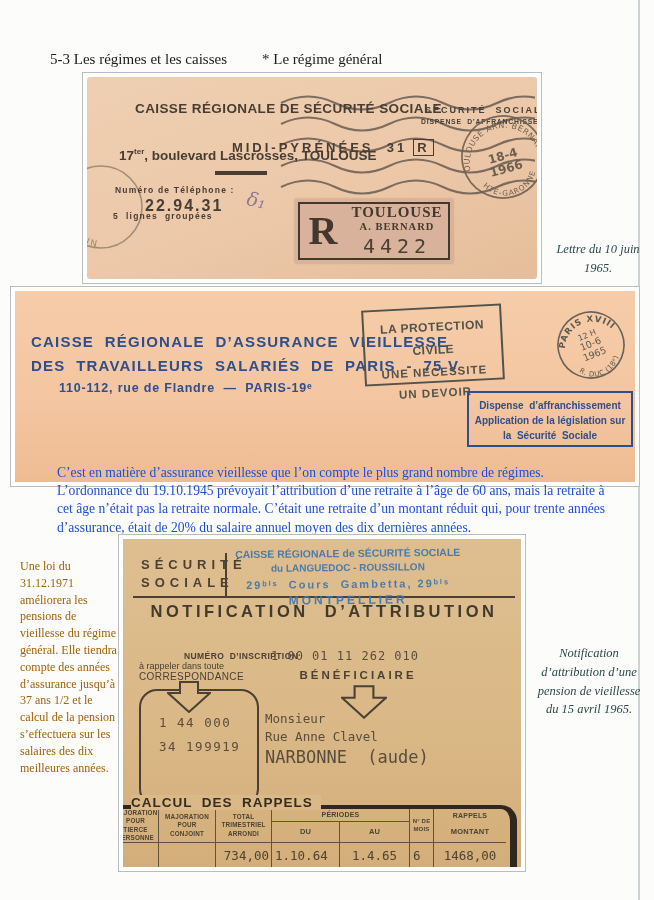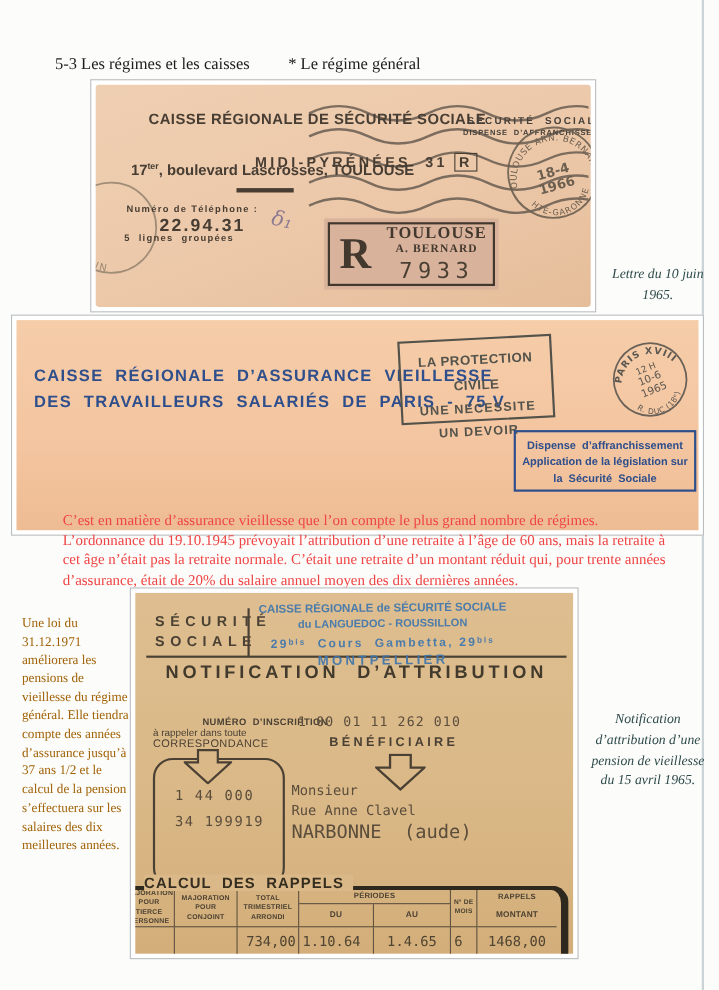--- a/index.html
+++ b/index.html
@@ -31,21 +31,21 @@
   .reglabel-outer{background:#d9b29c;padding:3px;box-shadow:0 0 2px rgba(90,60,30,.35);}
   .reglabel{border:2px solid #42382e;display:flex;align-items:center;background:#d9b29c;height:54px;}
   .reg-r{font-family:"Liberation Serif",serif;font-weight:bold;font-size:40px;color:#42382e;width:46px;text-align:center;line-height:1;}
   .reg-col{flex:1;text-align:center;color:#42382e;}
   .reg-town{font-weight:bold;font-size:15px;letter-spacing:1px;}
   .reg-office{font-weight:bold;font-size:10.5px;letter-spacing:1px;}
   .reg-num{font-size:20px;letter-spacing:5px;color:#4a3f33;margin-top:2px;font-family:"DejaVu Sans Mono",monospace;}
   
   .caption{font-style:italic;font-size:12.5px;color:#2d4a4a;text-align:center;line-height:1.5;}
   .sidenote{font-size:12px;color:#a16207;line-height:1.4;}
-  .paragraph{font-size:13.6px;color:#ef4444;line-height:1.34;text-align:left;}
+  .paragraph{font-size:13.6px;color:#1d4ed8;line-height:1.34;text-align:left;}
   
   .e2-blue{color:#2e4e8c;font-family:"Liberation Sans",sans-serif;font-weight:bold;}
   .e2-l1{font-size:15px;letter-spacing:1.2px;}
   .e2-l2{font-size:15px;letter-spacing:1.2px;}
   .e2-l3{font-size:12.5px;letter-spacing:.8px;}
   .slogan-box{border:2px solid #53534b;transform:rotate(-3deg);text-align:center;color:#53534b;
               font-family:"Liberation Sans",sans-serif;font-weight:bold;}
   .slogan-box div{line-height:1.9;}
   .slg1{font-size:12px;letter-spacing:.5px;}
   .slg2{font-size:11.5px;letter-spacing:1px;}
@@ -145,34 +145,35 @@
       </svg>
 
       <div class="abs handwr" style="left:160px;top:112px;">δ₁</div>
 
       <div class="abs reglabel-outer" style="left:208px;top:122px;width:152px;">
         <div class="reglabel">
           <div class="reg-r">R</div>
           <div class="reg-col">
             <div class="reg-town">TOULOUSE</div>
             <div class="reg-office">A. BERNARD</div>
-            <div class="reg-num">7933</div>
+            <div class="reg-num">4422</div>
           </div>
         </div>
       </div>
     </div>
   </div>
 
   <div class="abs caption" style="left:548px;top:240px;width:100px;">Lettre du 10 juin 1965.</div>
 
   <div class="mount" style="left:10px;top:286px;width:630px;height:201px;">
     <div class="paper env2">
 
       <div class="abs e2-blue e2-l1" style="left:16px;top:42px;white-space:pre;">CAISSE  RÉGIONALE  D’ASSURANCE  VIEILLESSE</div>
       <div class="abs e2-blue e2-l2" style="left:16px;top:66px;white-space:pre;">DES  TRAVAILLEURS  SALARIÉS  DE  PARIS  -  75 V</div>
+      <div class="abs e2-blue e2-l3" style="left:44px;top:90px;white-space:pre;">110-112, rue de Flandre  —  PARIS-19ᵉ</div>
 
       <div class="abs slogan-box" style="left:348px;top:16px;width:140px;height:76px;padding-top:7px;box-sizing:border-box;">
         <div class="slg1">LA PROTECTION CIVILE</div>
         <div class="slg2">UNE NECESSITE</div>
         <div class="slg2">UN DEVOIR</div>
       </div>
 
       <svg class="abs pm" style="left:540px;top:18px;transform:rotate(-22deg);" width="72" height="72" viewBox="0 0 72 72">
         <circle cx="36" cy="36" r="33" fill="none" stroke="#5b5750" stroke-width="1.6" opacity="0.9"></circle>
         <path id="pm2-top" d="M 8,41 A 28 28 0 0 1 64,41" fill="none"></path>

